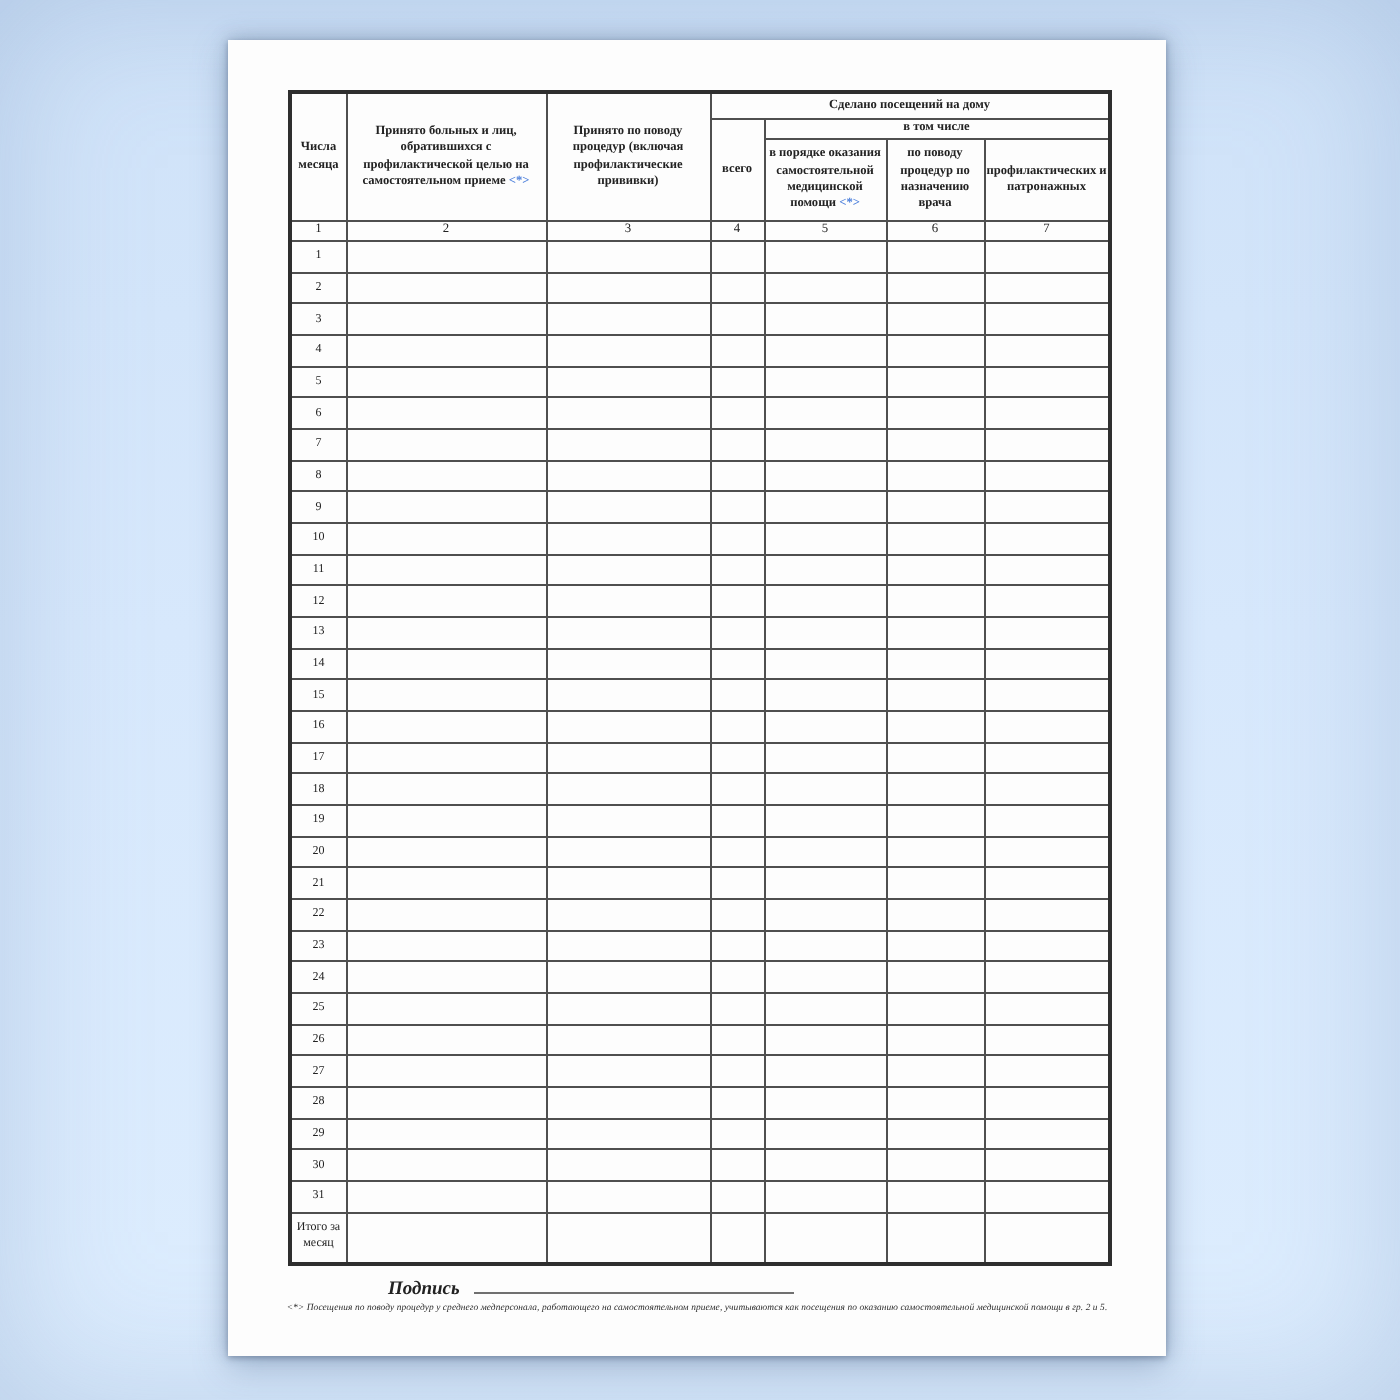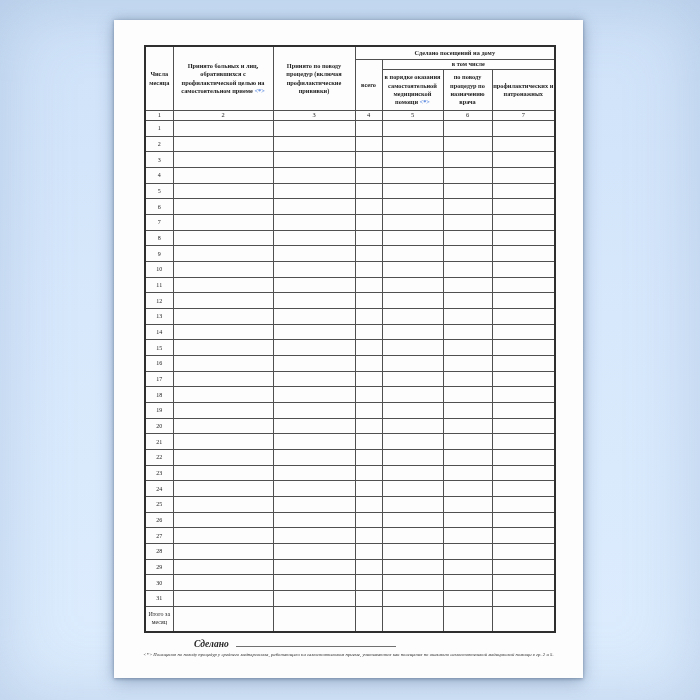--- a/index.html
+++ b/index.html
@@ -396,20 +396,20 @@
           <td></td>
           <td></td>
           <td></td>
           <td></td>
           <td></td>
         </tr>
       </tbody>
     </table>
 
     <div class="signature">
-      <span>Сделано</span>
+      <span>Подпись</span>
       <span class="sig-rule"></span>
     </div>
 
     <div class="footnote">&lt;*&gt; Посещения по поводу процедур у среднего медперсонала, работающего на самостоятельном приеме, учитываются как посещения по оказанию самостоятельной медицинской помощи в гр. 2 и 5.</div>
 
   </div>
 </div>
 
 </body></html>

